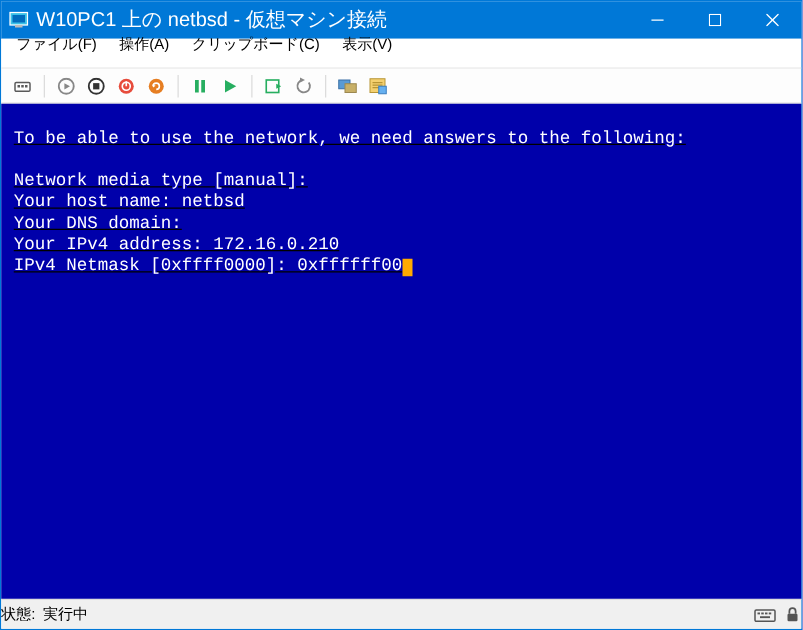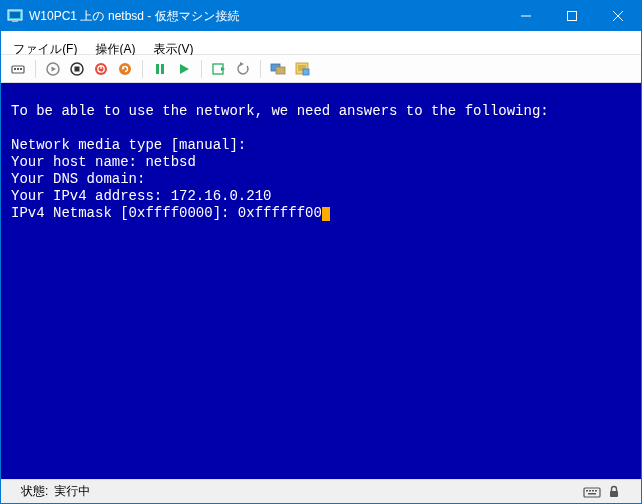--- a/index.html
+++ b/index.html
@@ -1,30 +1,30 @@
 <!DOCTYPE html>
 <html><head>
 <meta charset="utf-8">
 <style>
   * { box-sizing: border-box; margin: 0; padding: 0; }
   body { font-family: "Yu Gothic UI", "Meiryo", sans-serif; font-size: 12px; background: #fff; }
   .window { width: 642px; height: 504px; border: 1px solid #0078d7; display: flex; flex-direction: column; background: #fff; }
   .titlebar { height: 30px; background: #0078d7; color: #fff; display: flex; align-items: center; }
   .titlebar .icon { width: 16px; height: 16px; margin: 0 6px; }
-  .titlebar .title { flex: 1; font-size: 12px; }
+  .titlebar .title { flex: 1; font-size: 16px; }
   .titlebar .wc { width: 46px; height: 30px; display: flex; align-items: center; justify-content: center; }
-  .menubar { height: 24px; background: #fff; display: flex; align-items: flex-start; padding: 8px 4px; gap: 2px; border-bottom: 1px solid #e5e5e5; }
+  .menubar { height: 24px; background: #fff; display: flex; align-items: flex-end; padding: 8px 4px; gap: 2px; border-bottom: 1px solid #e5e5e5; }
   .menubar .mi { padding: 2px 8px; font-size: 12px; color: #000; }
   .toolbar { height: 28px; background: #fdfdfd; display: flex; align-items: center; padding: 0 6px; gap: 2px; border-bottom: 1px solid #dcdcdc; }
   .toolbar .tb { width: 22px; height: 22px; display: flex; align-items: center; justify-content: center; border-radius: 2px; }
   .toolbar .sep { width: 1px; height: 18px; background: #dcdcdc; margin: 0 4px; }
-  .content { flex: 1; background: #0000aa; padding: 20px 10px 8px 10px; overflow: hidden; position: relative; }
+  .content { flex: 1; background: #0000aa; padding: 20px 10px 8px 10px; overflow: hidden; position: relative; text-decoration: underline; }
   .terminal { font-family: "Courier New", monospace; font-size: 14px; line-height: 17px; color: #fff; white-space: pre; }
   .cursor { display: inline-block; width: 8px; height: 14px; background: #ffaa00; vertical-align: text-bottom; }
-  .statusbar { height: 24px; background: #f0f0f0; border-top: 1px solid #dcdcdc; display: flex; align-items: center; padding: 0 20px; gap: 6px; font-size: 12px; color: #000; }
+  .statusbar { height: 24px; background: #f0f0f0; border-top: 1px solid #dcdcdc; display: flex; align-items: center; padding: 0 0; gap: 6px; font-size: 12px; color: #000; }
   .statusbar .spacer { flex: 1; }
   svg { display: block; }
 </style>
 </head>
 <body>
 
 <div class="window">
 
   <div class="titlebar">
     <span class="icon">
@@ -49,20 +49,21 @@
       <svg width="10" height="10" viewBox="0 0 10 10">
           <line x1="0" y1="0" x2="10" y2="10" stroke="#fff" stroke-width="1"></line>
           <line x1="10" y1="0" x2="0" y2="10" stroke="#fff" stroke-width="1"></line>
         </svg>
     </div>
   </div>
 
   <div class="menubar">
     <div class="mi">ファイル(F)</div>
     <div class="mi">操作(A)</div>
+    <div class="mi">クリップボード(C)</div>
     <div class="mi">表示(V)</div>
   </div>
 
   <div class="toolbar">
     <div class="tb">
       <svg width="16" height="16" viewBox="0 0 16 16">
           <rect x="2" y="5" width="12" height="7" rx="1" fill="none" stroke="#5a5a5a" stroke-width="1.2"></rect>
           <rect x="4" y="7" width="2" height="2" fill="#5a5a5a"></rect>
           <rect x="7" y="7" width="2" height="2" fill="#5a5a5a"></rect>
           <rect x="10" y="7" width="2" height="2" fill="#5a5a5a"></rect>

